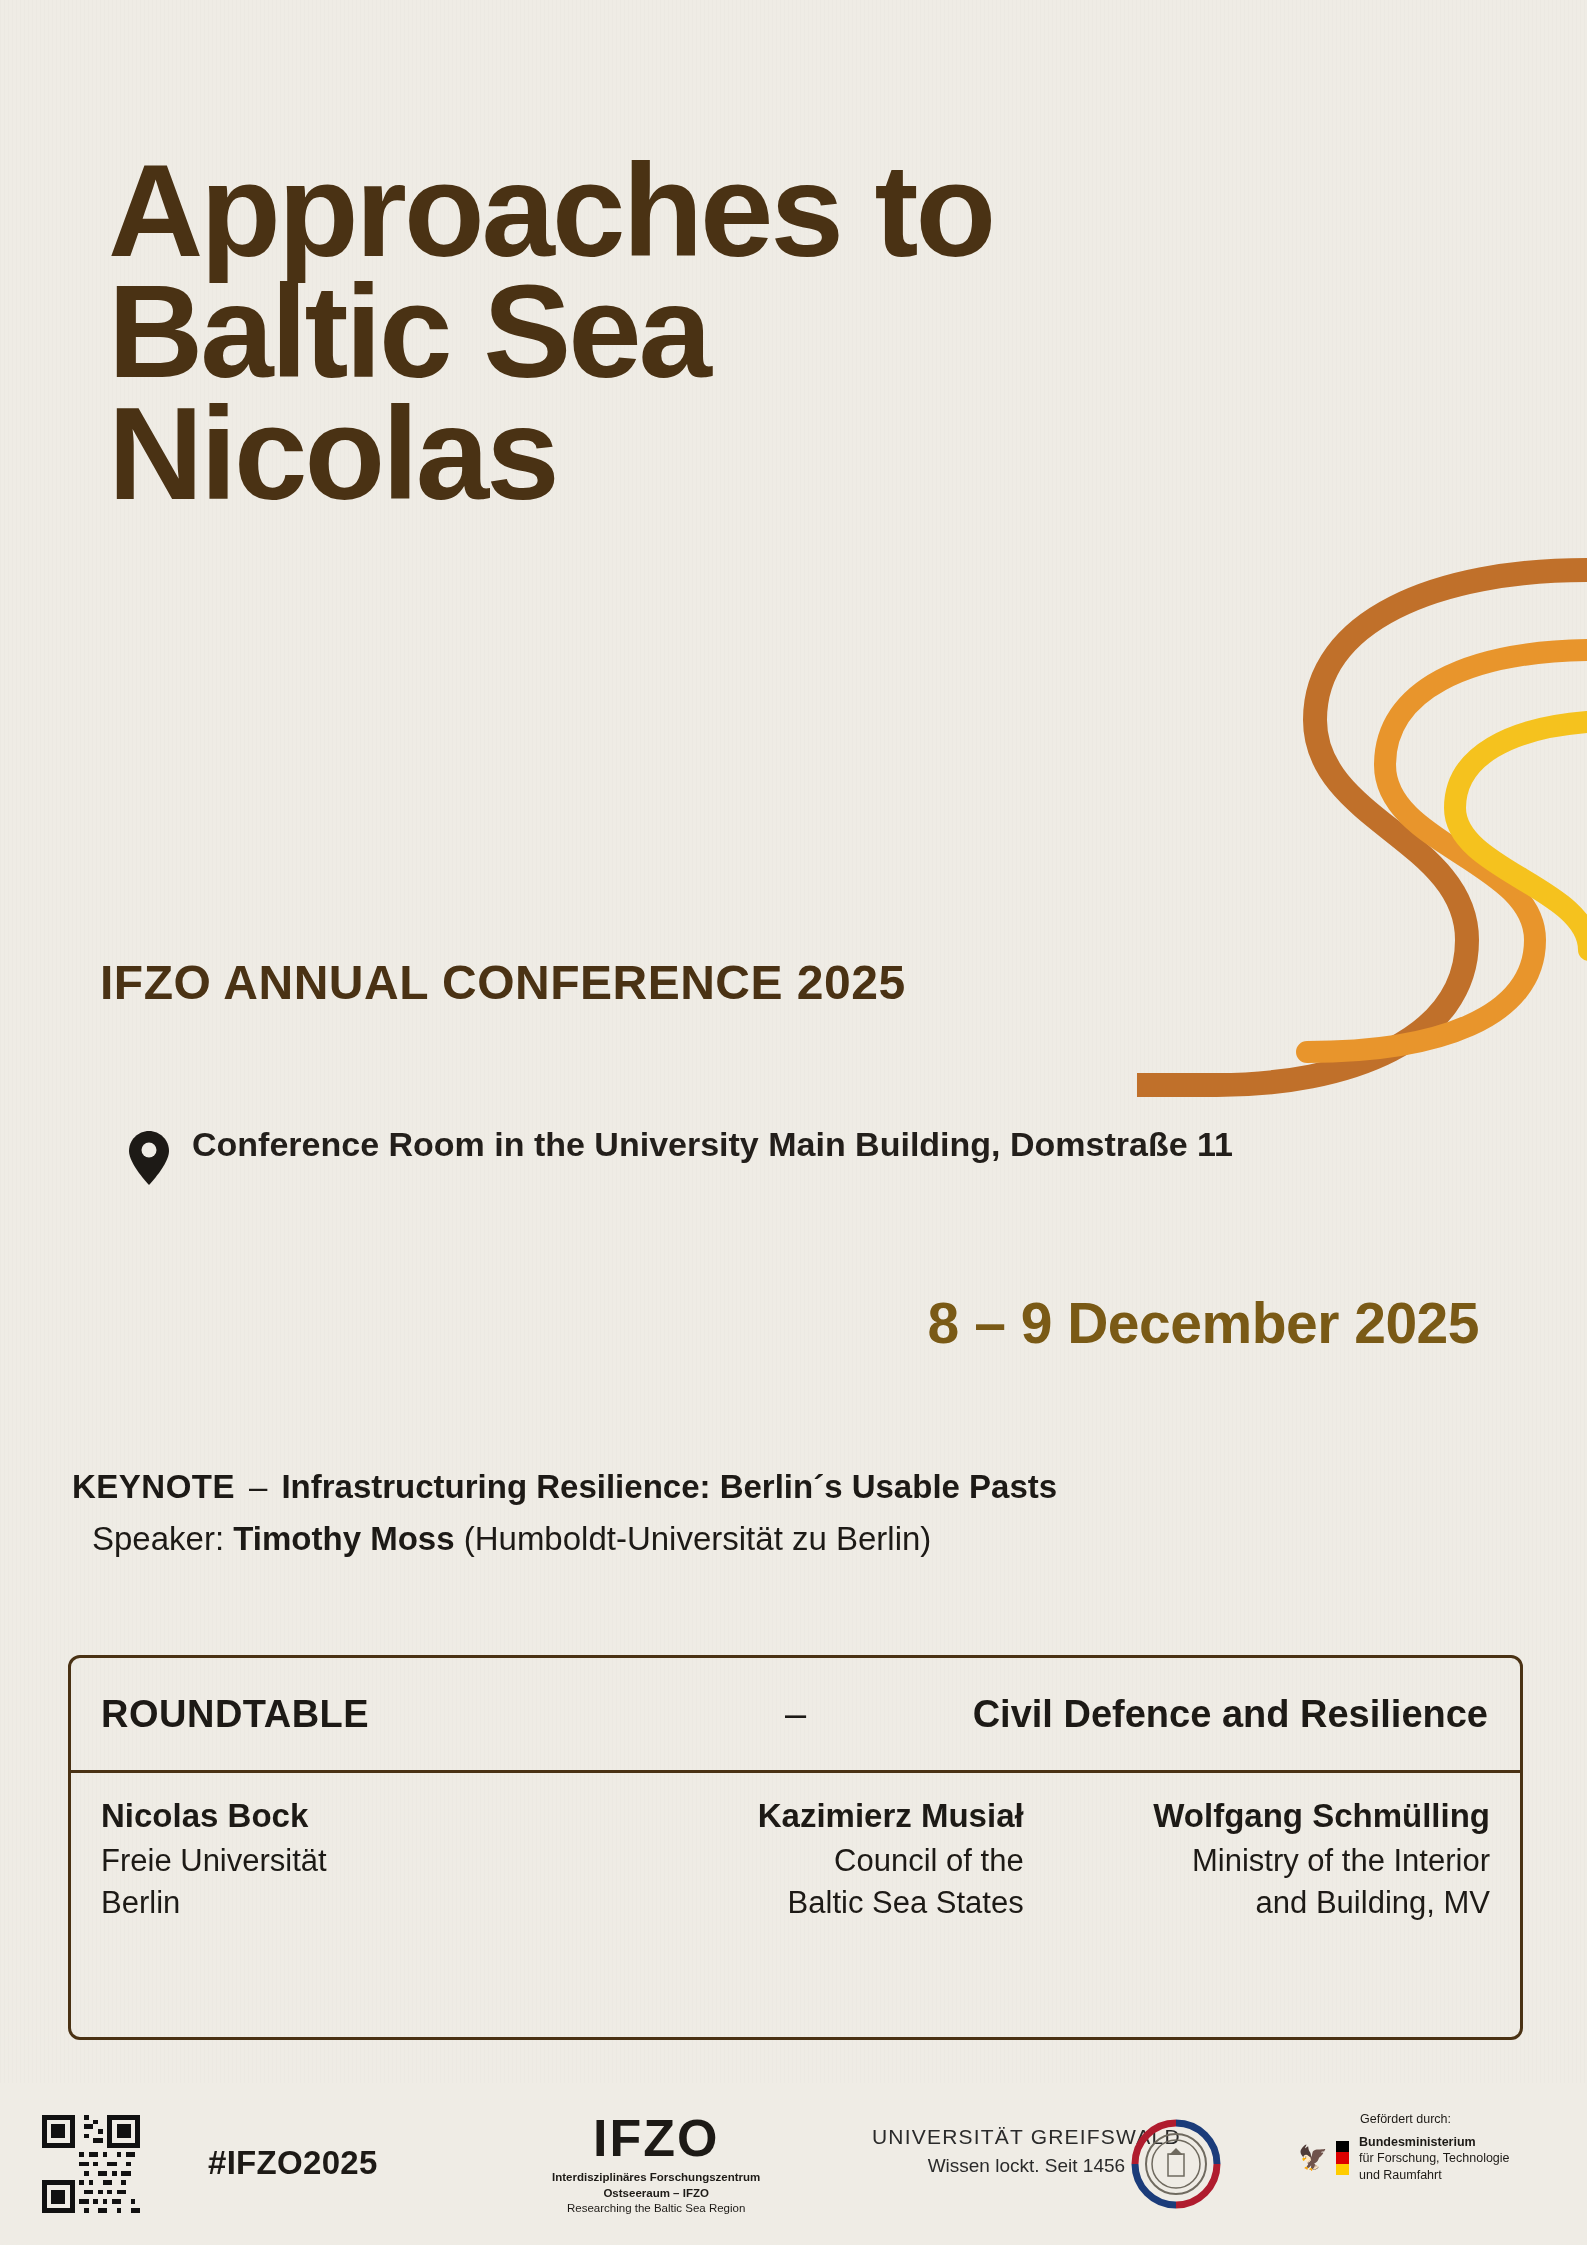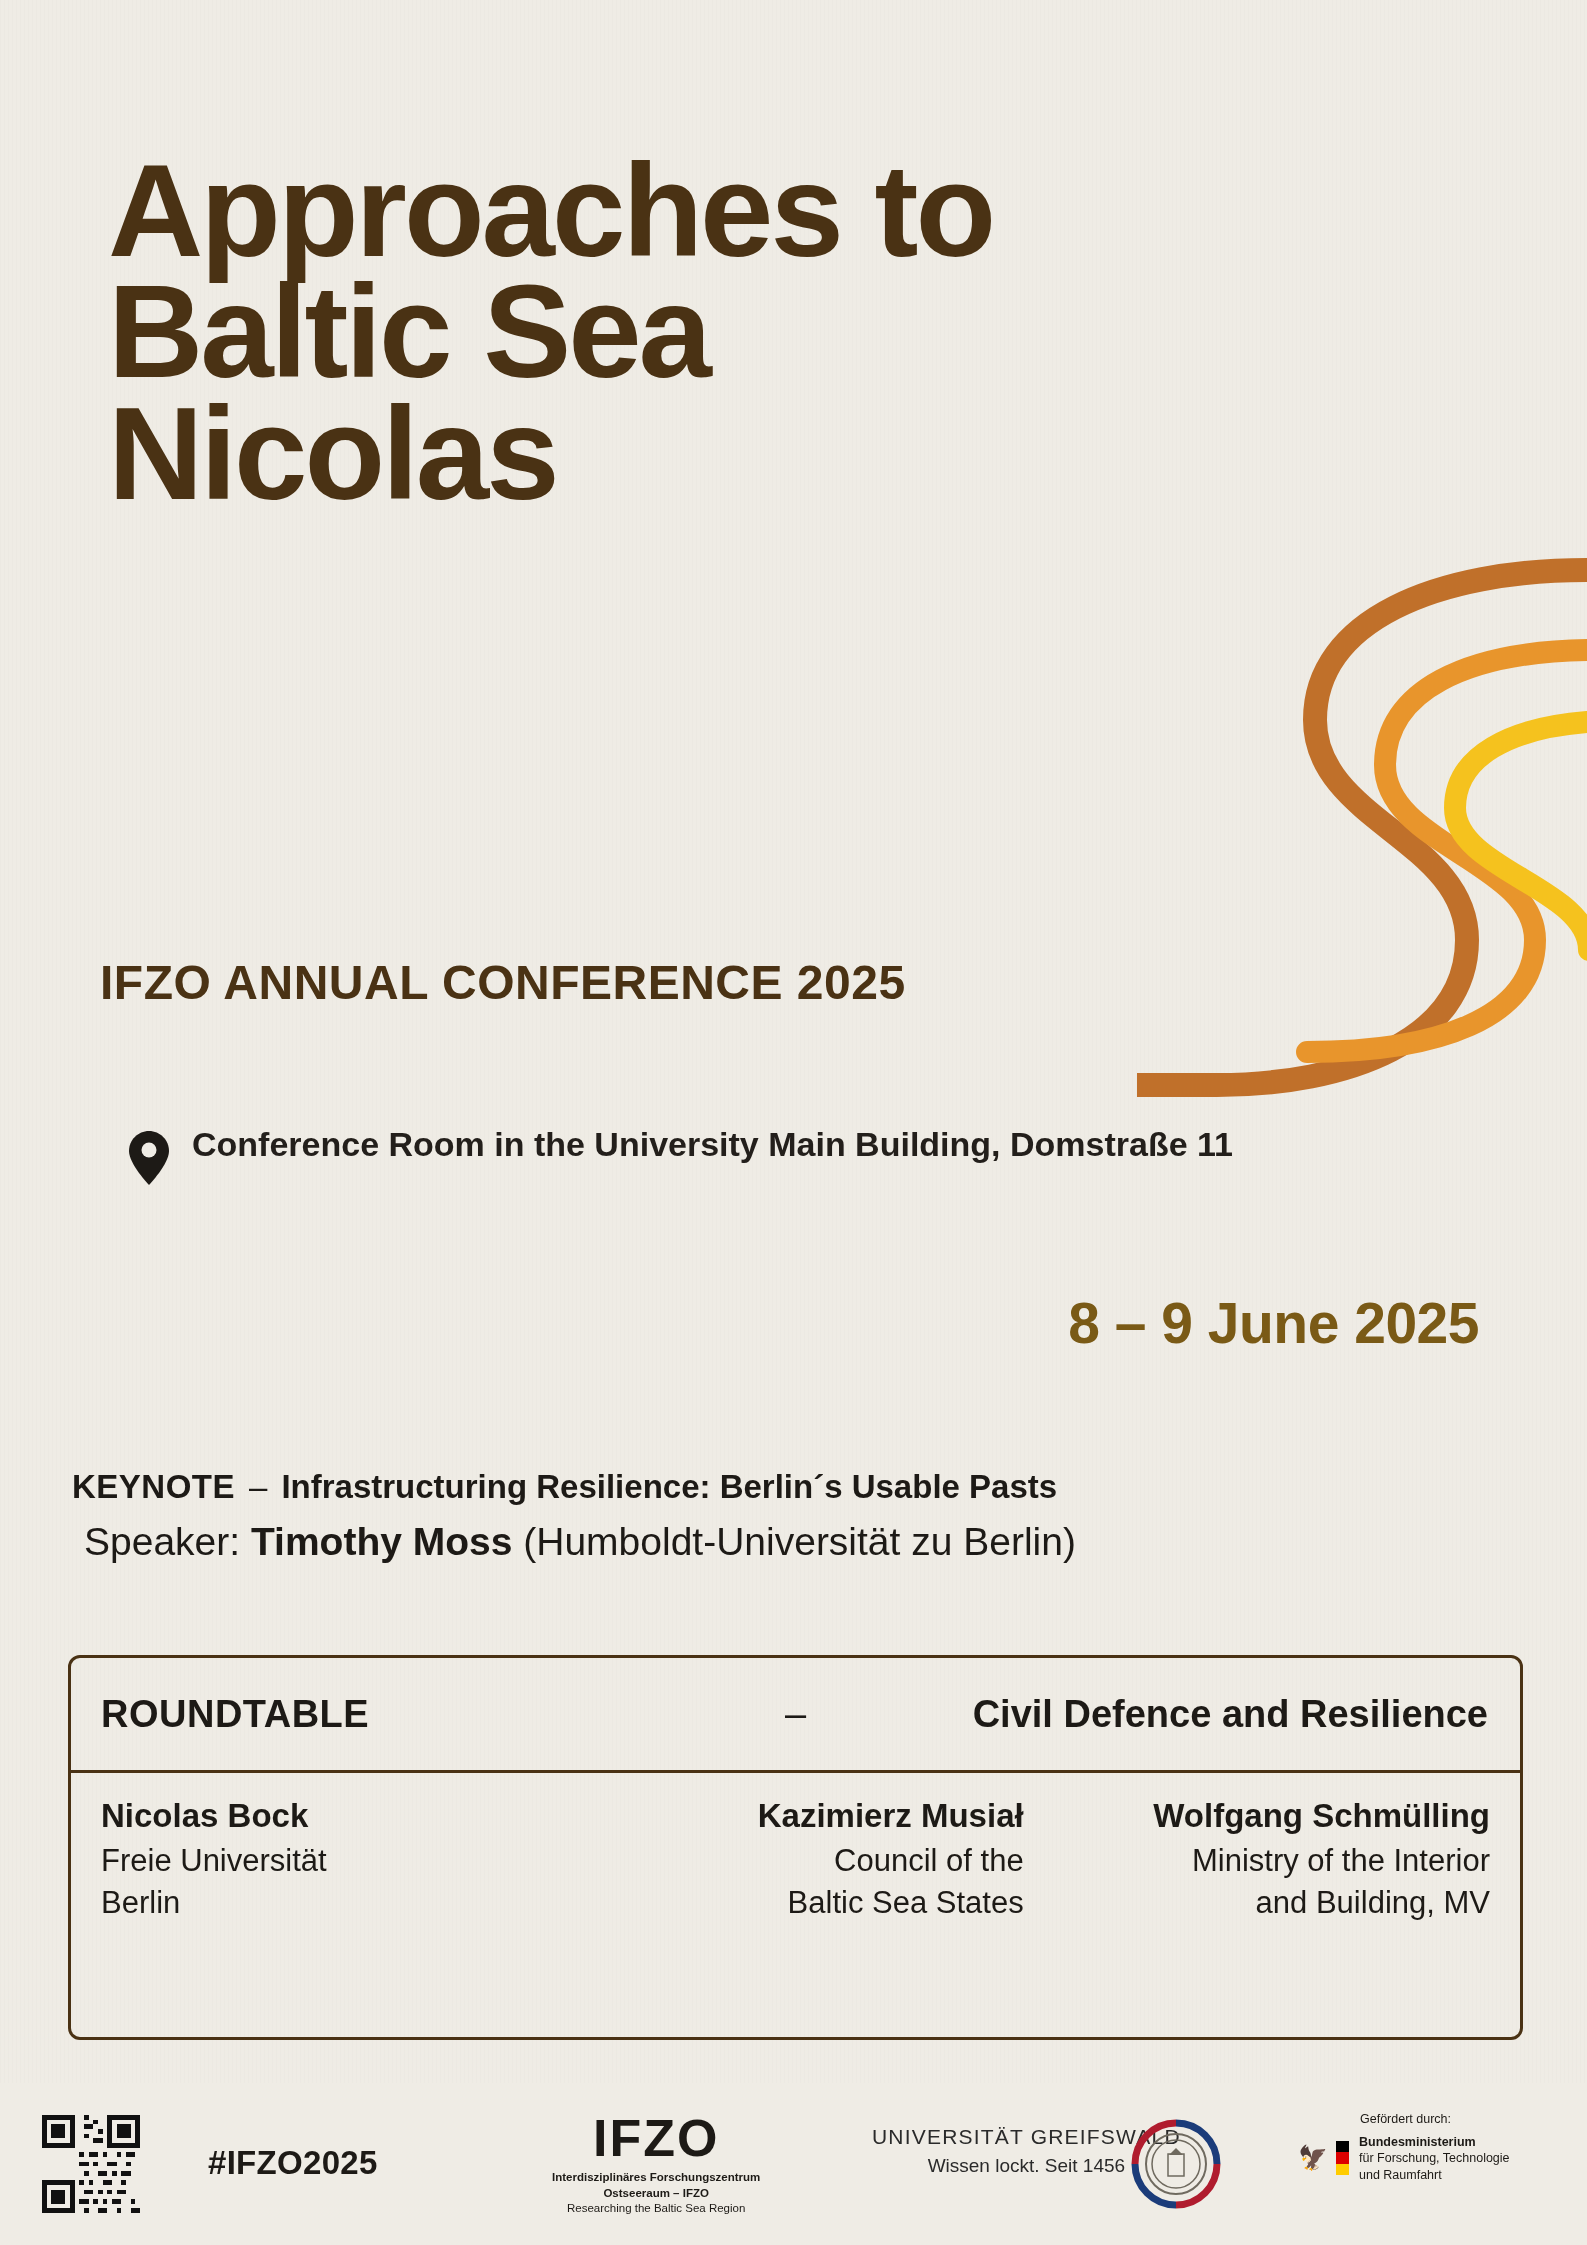--- a/index.html
+++ b/index.html
@@ -108,22 +108,22 @@
   }
   .keynote-row1 {
     font-size: 33px;
     font-weight: 700;
     white-space: nowrap;
   }
   .keynote-label { letter-spacing: 0.5px; }
   .keynote-dash { display: inline-block; padding: 0 14px; font-weight: 500; }
   .keynote-row2 {
     margin-top: 14px;
-    margin-left: 12px;
-    font-size: 39px;
+    margin-left: 20px;
+    font-size: 33px;
     font-weight: 400;
     white-space: nowrap;
   }
   .keynote-row2 b { font-weight: 700; }
 
   
   .roundtable {
     position: absolute;
     left: 68px;
     top: 1655px;
@@ -311,21 +311,21 @@
   <div class="venue">
     <span class="pin">
       <svg width="42" height="56" viewBox="0 0 42 56" xmlns="http://www.w3.org/2000/svg">
         <path d="M21 1 C10 1 1 10 1 21 C1 34 21 55 21 55 C21 55 41 34 41 21 C41 10 32 1 21 1 Z" fill="#1d1a16"></path>
         <circle cx="21" cy="20" r="7.5" fill="#efece5"></circle>
       </svg>
     </span>
     <div class="venue-text">Conference Room in the University Main Building, Domstraße 11</div>
   </div>
 
-  <div class="date">8 – 9 June 2025</div>
+  <div class="date">8 – 9 December 2025</div>
 
   <div class="keynote">
     <div class="keynote-row1">
       <span class="keynote-label">KEYNOTE</span><span class="keynote-dash">–</span><span>Infrastructuring Resilience: Berlin´s Usable Pasts</span>
     </div>
     <div class="keynote-row2">
       <span>Speaker:</span>
       <b>Timothy Moss</b>
       <span>(Humboldt-Universität zu Berlin)</span>
     </div>

